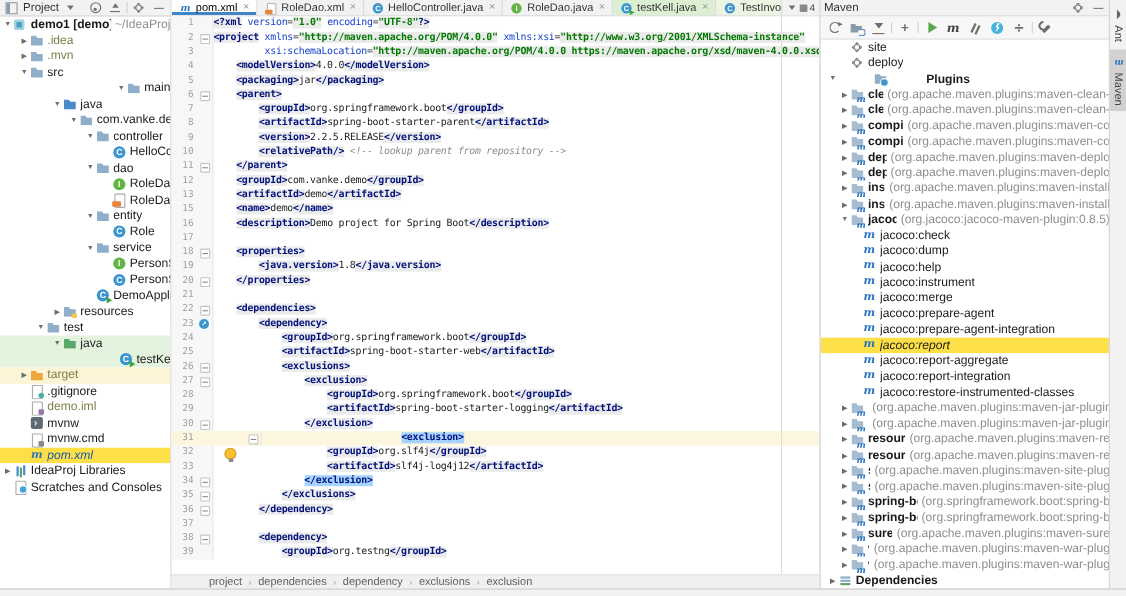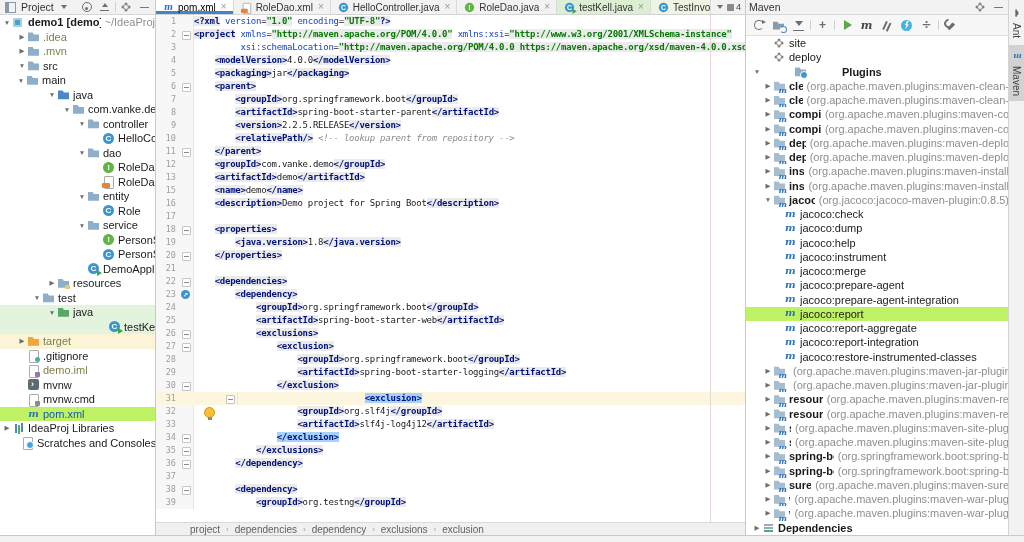--- a/index.html
+++ b/index.html
@@ -71,21 +71,21 @@
   .i-wrench::after{content:"";position:absolute;left:2px;top:1.5px;width:5px;height:5px;border:2px solid #6E6E6E;border-radius:50%;border-top-color:transparent;transform:rotate(45deg);}
 
   
   .tree{overflow:hidden;}
   .trow{display:flex;align-items:center;white-space:nowrap;overflow:hidden;cursor:default;}
   .trow .arrow{width:10px;flex:none;font-size:6.5px;color:#6E6E6E;text-align:center;}
   .trow .lbl{overflow:hidden;}
   .trow .suffix{color:#8E8E8E;margin-left:4px;}
   .bg-green{background:#E4F3DE;}
   .bg-yellow{background:#FBF4D7;}
-  .bg-selected{background:#bef264;}
+  .bg-selected{background:#fde047;font-style:italic;}
   .c-olive{color:#7F7F4B;}
   .c-blue{color:#1A57B0;}
   .bold{font-weight:bold;}
   #project-tree{font-size:11px;}
   #maven-tree{font-size:11px;}
 
   
   #tabbar{position:relative;height:14px;background:#F2F2F2;border-bottom:1px solid #D4D4D4;display:flex;align-items:stretch;overflow:hidden;}
   .tab{display:flex;align-items:center;padding:0 6px;font-size:10px;color:#333;gap:3px;border-right:1px solid #DADADA;white-space:nowrap;}
   .tab .ic{transform:scale(.85);margin-right:0;}
@@ -162,21 +162,21 @@
         <div class="trow" style="height: 14.5px; padding-left: 17px;">
           <span class="arrow">▶</span>
           <span class="ic fold ic-folder"></span>
           <span class="lbl c-olive">.mvn</span>
         </div>
         <div class="trow" style="height: 14.5px; padding-left: 17px;">
           <span class="arrow">▼</span>
           <span class="ic fold ic-folder"></span>
           <span class="lbl">src</span>
         </div>
-        <div class="trow" style="height: 14.5px; padding-left: 16px;">
+        <div class="trow" style="height: 14.5px; padding-left: 16px; justify-content: flex-end;">
           <span class="arrow">▼</span>
           <span class="ic fold ic-folder"></span>
           <span class="lbl">main</span>
         </div>
         <div class="trow" style="height: 14.5px; padding-left: 47px;">
           <span class="arrow">▼</span>
           <span class="ic fold ic-src"></span>
           <span class="lbl">java</span>
         </div>
         <div class="trow" style="height: 14.5px; padding-left: 62px;">
@@ -287,21 +287,21 @@
         <div class="trow bg-selected" style="height: 14.5px; padding-left: 17px;">
           <span class="arrow"></span>
           <span class="ic ic-mvn"></span>
           <span class="lbl c-blue">pom.xml</span>
         </div>
         <div class="trow" style="height: 14.5px; padding-left: 2px;">
           <span class="arrow">▶</span>
           <span class="ic ic-libs"></span>
           <span class="lbl">IdeaProj Libraries</span>
         </div>
-        <div class="trow" style="height: 14.5px; padding-left: 11px; text-align: right;">
+        <div class="trow" style="height: 14.5px; padding-left: 2px; text-align: right;">
           <span class="arrow"></span>
           <span class="ic ic-file ic-scr"></span>
           <span class="lbl">Scratches and Consoles</span>
         </div>
       </div>
   </div>
 
   <div id="editor">
     <div id="tabbar">
       <div class="tab active">

